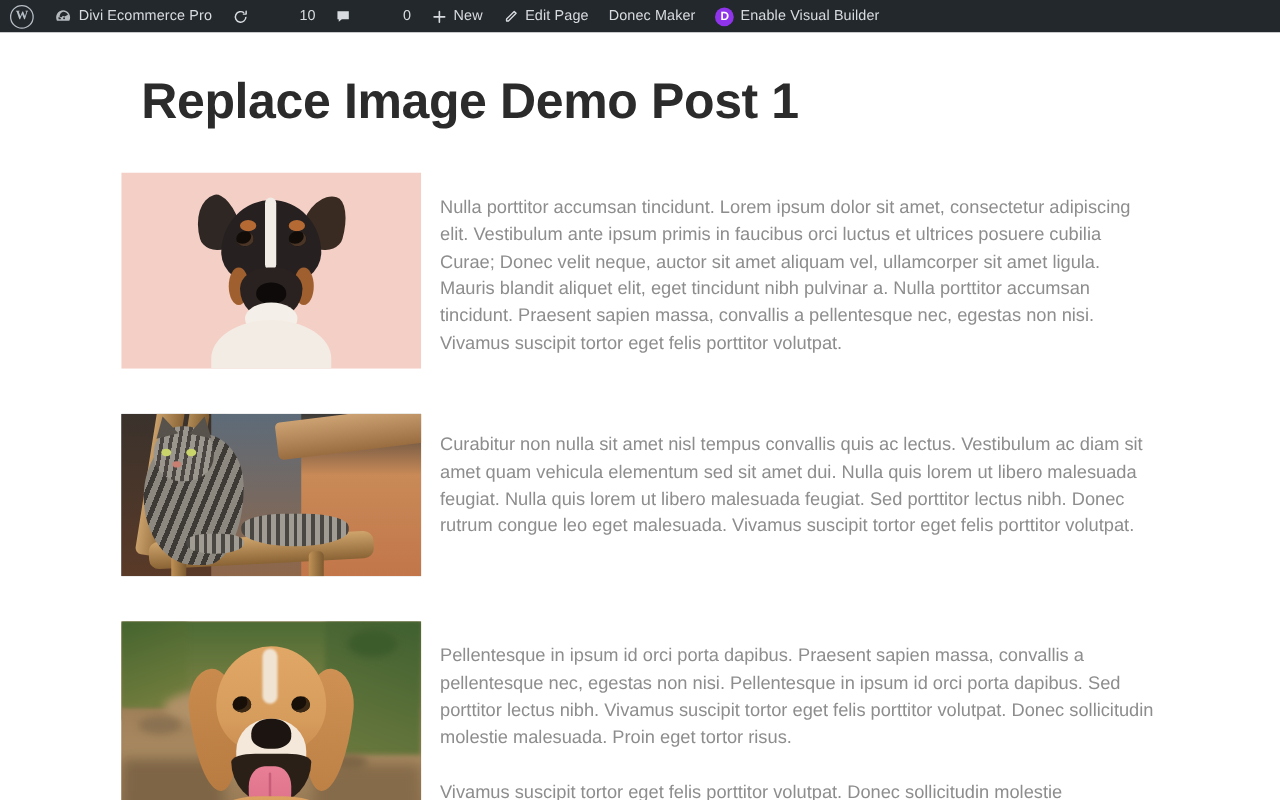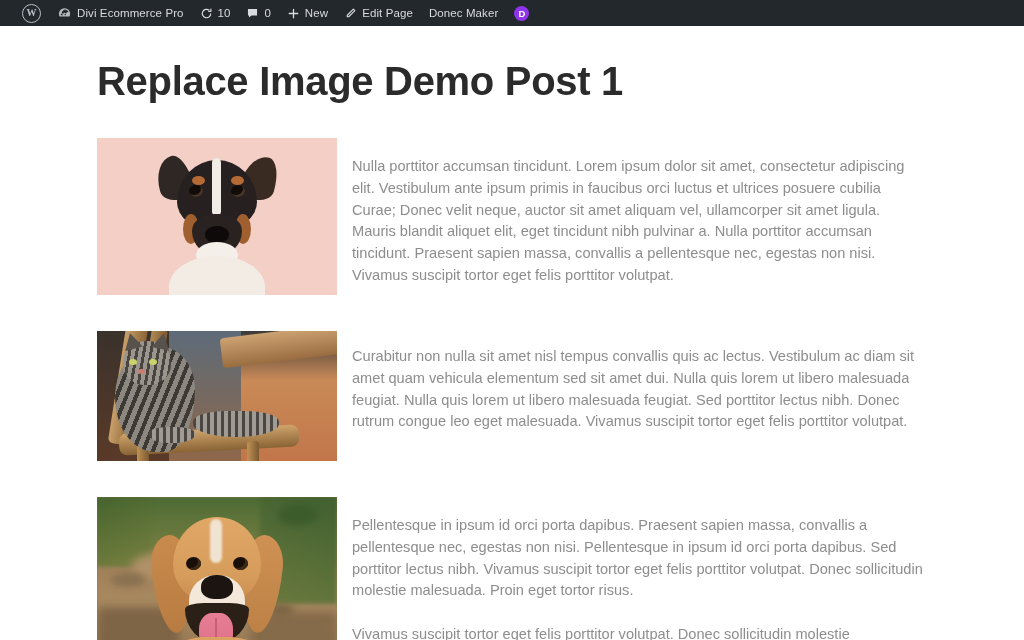--- a/index.html
+++ b/index.html
@@ -25,21 +25,21 @@
   }
   .ab-item {
     display: flex;
     align-items: center;
     gap: 5px;
     padding: 0 8px;
     color: #d8dce0;
     text-decoration: none;
     height: 26px;
   }
-  .ab-left { display: flex; align-items: flex-end; padding-left: 14px; }
+  .ab-left { display: flex; align-items: flex-end; padding-left: 0; }
   .ab-right { display: flex; align-items: stretch; margin-left: auto; padding-right: 4px; }
   .ab-label { font-size: 11.5px; letter-spacing: .1px; }
 
   .wp-logo-icon {
     width: 19px; height: 19px;
     border-radius: 50%;
     border: 1.7px solid #b8bfc6;
     position: relative;
     display: inline-block;
     flex: none;
@@ -77,40 +77,41 @@
     flex: none;
     background:
       linear-gradient(135deg, #c9845f 0%, #8e5a45 38%, #e8cfc2 39%, #b97a58 62%, #6d4233 63%, #d9a88f 100%);
     border: 1px solid #3a4046;
   }
 
   .count {
     display: inline-block;
     font-size: 11.5px;
     color: #d8dce0;
+    margin-left: 36px;
   }
 
   
   .page {
     padding: 0;
     background: #fff;
     height: 614px;
     overflow: hidden;
   }
   .container {
     width: 830px;
     margin: 0 auto;
     padding-top: 32px;
   }
   .post-title {
     font-size: 40px;
     font-weight: 800;
     color: #2b2b2b;
     letter-spacing: -0.3px;
-    margin: 0 0 34px 0;
+    margin: 0 0 34px 16px;
     line-height: 1.15;
     font-family: "Liberation Sans", sans-serif;
   }
 
   .row {
     display: flex;
     align-items: flex-start;
     gap: 15px;
     margin-bottom: 36px;
     justify-content: center;
@@ -485,20 +486,21 @@
       </svg>
       <span class="ab-label">Edit Page</span>
     </a>
 
     <a class="ab-item">
       <span class="ab-label">Donec Maker</span>
     </a>
 
     <a class="ab-item">
       <span class="divi-badge">D</span>
+      <span class="ab-label">Enable Visual Builder</span>
     </a>
   </div>
 
 </div>
 
 <div class="page">
   <div class="container">
 
     <h1 class="post-title">Replace Image Demo Post 1</h1>
 

